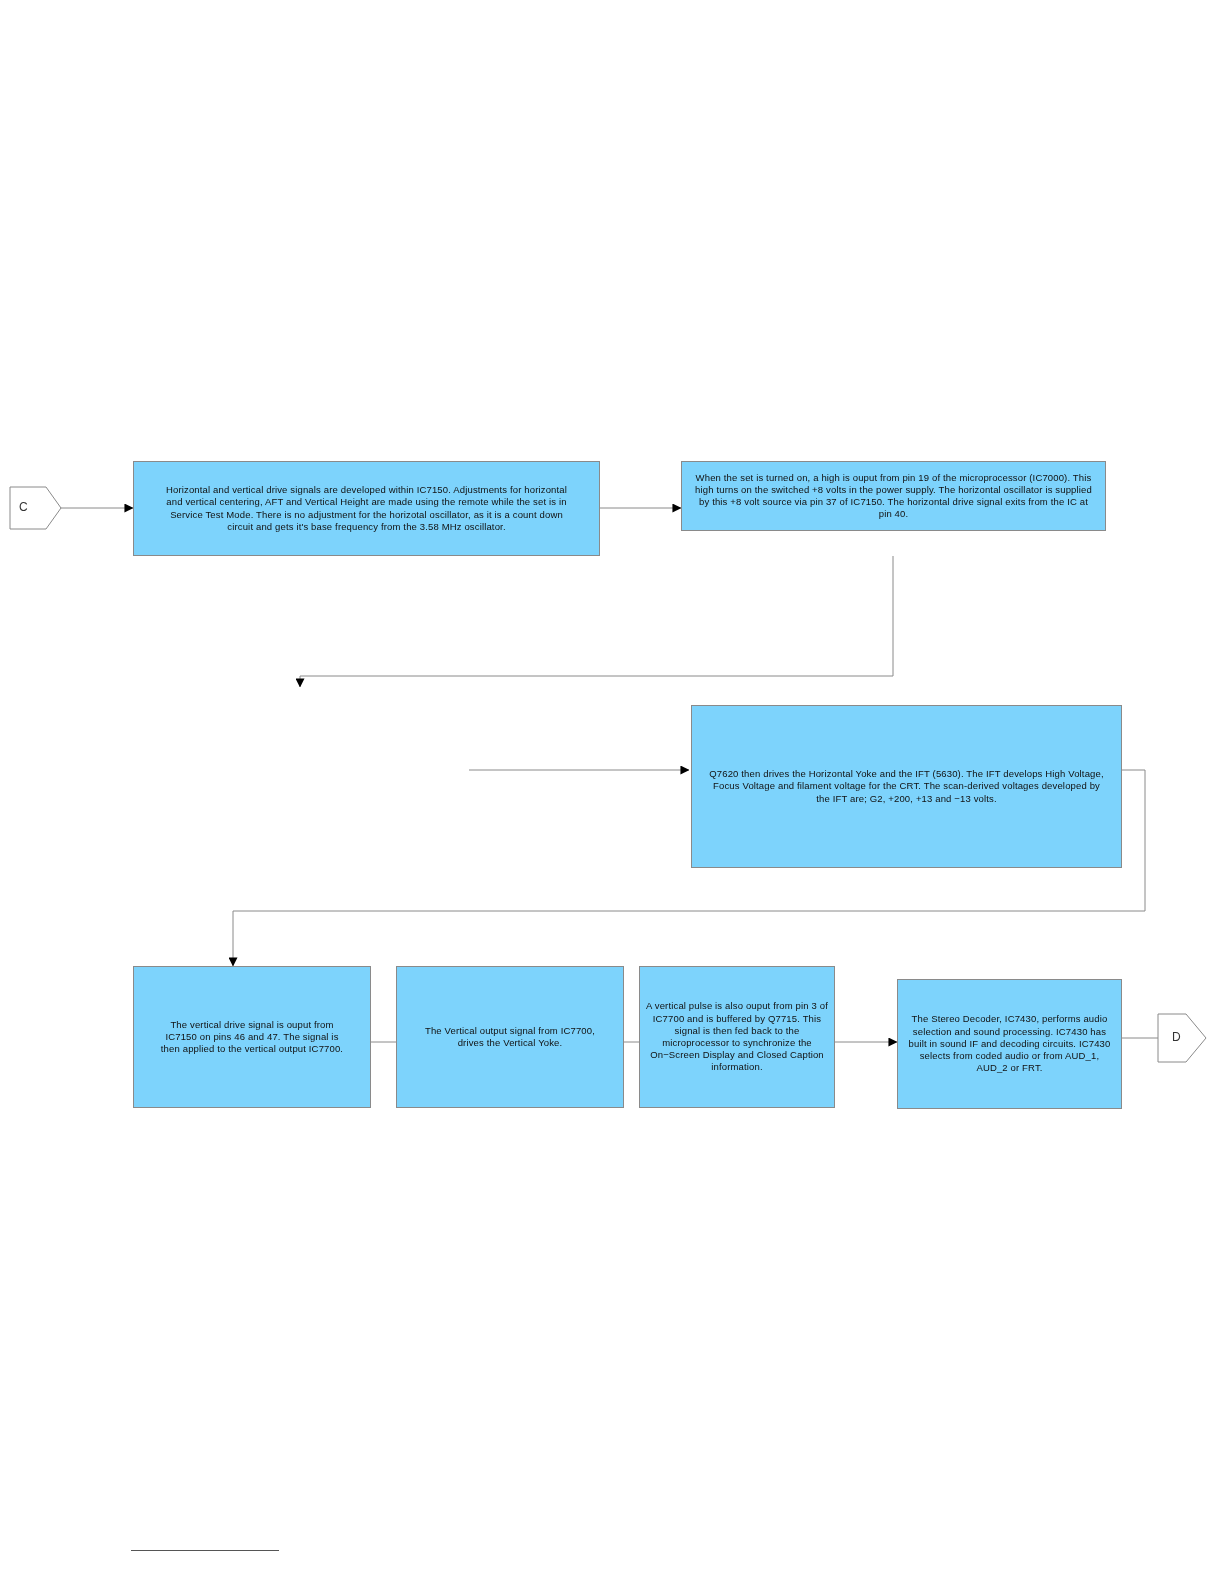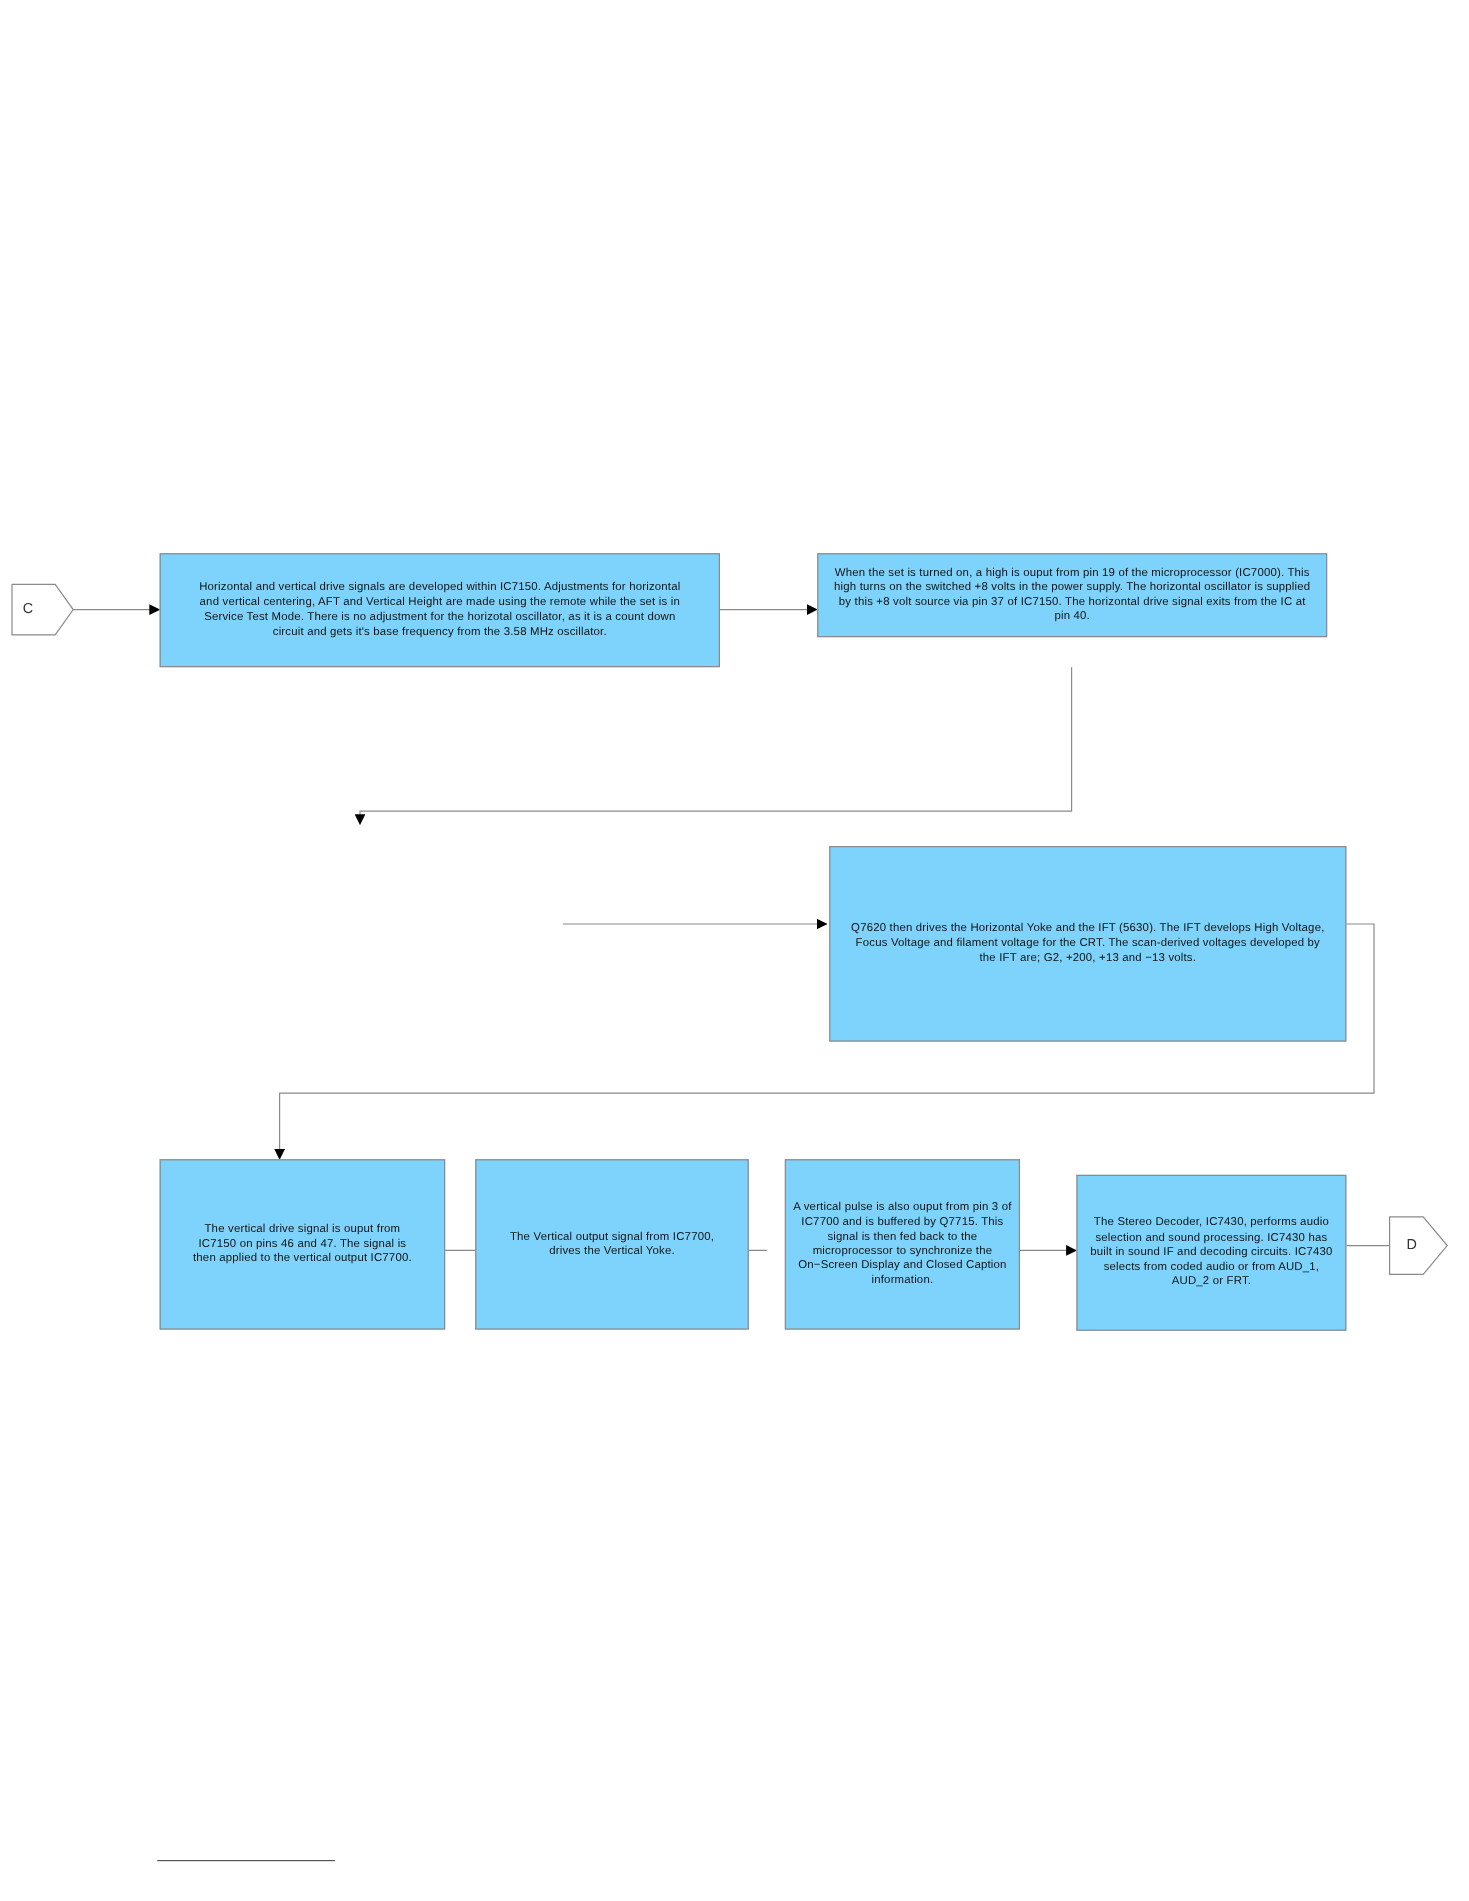--- a/index.html
+++ b/index.html
@@ -115,21 +115,21 @@
   </div>
 
   <div class="node-box" style="left:133px; top:966px; width:238px; height:142px;">
     <div class="node-text" style="width:186px;">The vertical drive signal is ouput from IC7150 on pins 46 and 47. The signal is then applied to the vertical output IC7700.</div>
   </div>
 
   <div class="node-box" style="left:396px; top:966px; width:228px; height:142px;">
     <div class="node-text" style="width:180px;">The Vertical output signal from IC7700, drives the Vertical  Yoke.</div>
   </div>
 
-  <div class="node-box" style="left:654px; top:966px; width:196px; height:142px;">
+  <div class="node-box" style="left:639px; top:966px; width:196px; height:142px;">
     <div class="node-text" style="width:188px;">A vertical pulse is also ouput from pin 3 of IC7700 and is buffered by Q7715. This signal is then fed back to the microprocessor to synchronize the On−Screen Display and Closed Caption information.</div>
   </div>
 
   <div class="node-box" style="left:897px; top:979px; width:225px; height:130px;">
     <div class="node-text" style="width:214px;">The Stereo Decoder, IC7430, performs audio selection and sound processing. IC7430 has built in sound IF and decoding circuits. IC7430 selects from coded audio or from AUD_1, AUD_2 or FRT.</div>
   </div>
 
   <div class="footer-rule" style="left:131px; top:1550px; width:148px;"></div>
 
 </div>

